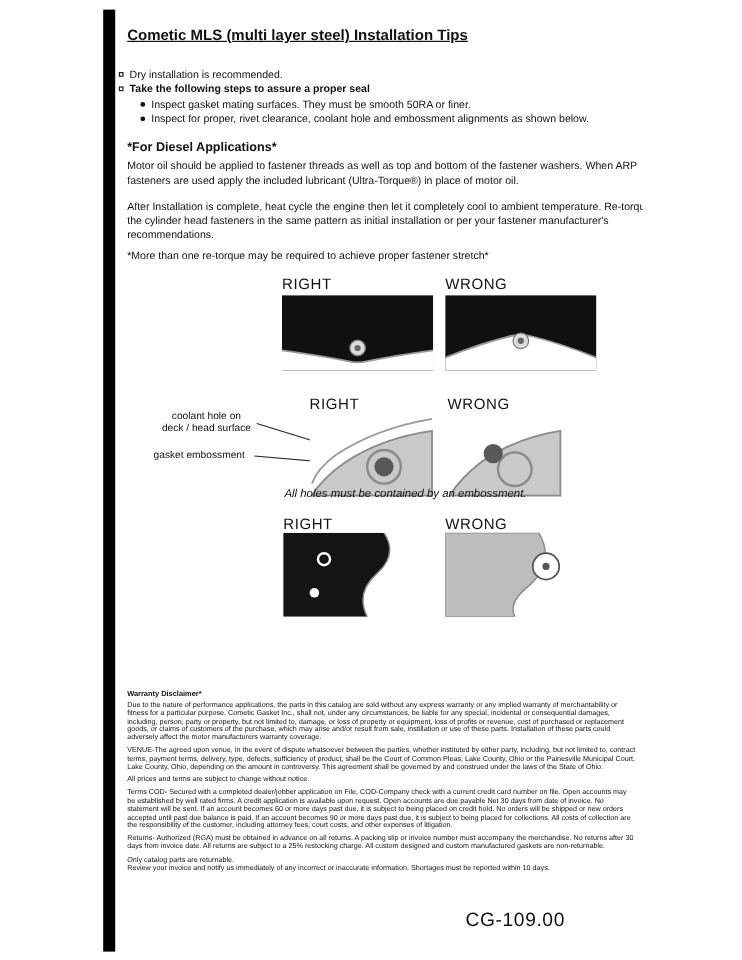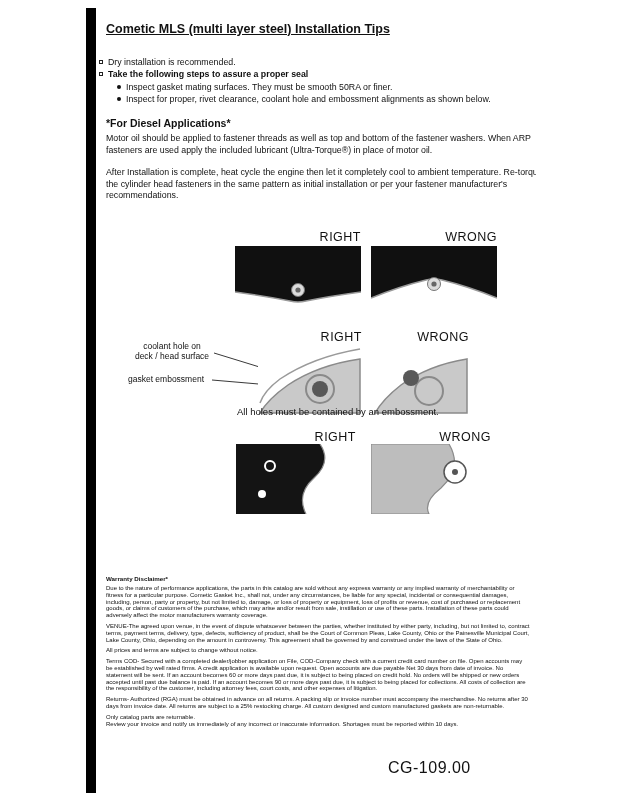--- a/index.html
+++ b/index.html
@@ -13,21 +13,21 @@
   .title { left:106px; top:22px; font-size:12.5px; font-weight:bold; text-decoration:underline; }
 
   .tip { font-size:8.8px; white-space:nowrap; }
   .marker-square { display:inline-block; width:4px; height:4px; border:1px solid #222; margin-right:5px; vertical-align:1px; }
   .marker-dot { display:inline-block; width:4px; height:4px; background:#111; border-radius:50%; margin-right:5px; vertical-align:1px; }
 
   .heading { font-size:10.5px; font-weight:bold; }
   .para { font-size:8.8px; line-height:11.5px; width:440px; }
   .note { font-size:8.8px; }
 
-  .dlabel { font-size:12.5px; letter-spacing:0.5px; text-align:right; }
+  .dlabel { font-size:12.5px; letter-spacing:0.5px; text-align:left; }
   .caption { font-size:9.5px; }
   .pre { white-space:pre-line; }
   .sidelabel { font-size:8.5px; text-align:center; }
 
   .diag svg { display:block; width:100%; height:100%; }
 
   .fineheading { font-size:6.2px; font-weight:bold; }
   .fineprint { width:424px; font-size:6px; line-height:6.8px; }
   .fineprint .fp { margin-bottom:4px; }
 
@@ -43,20 +43,21 @@
   <h1 class="abs title">Cometic MLS (multi layer steel) Installation Tips</h1>
 
   <div class="abs tip" style="left:99px; top:56.5px;"><span class="marker-square"></span><span>Dry installation is recommended.</span></div>
   <div class="abs tip" style="left:99px; top:69px;font-weight:bold;"><span class="marker-square"></span><span>Take the following steps to assure a proper seal</span></div>
   <div class="abs tip" style="left:117px; top:81.5px;"><span class="marker-dot"></span><span>Inspect gasket mating surfaces.  They must be smooth 50RA or finer.</span></div>
   <div class="abs tip" style="left:117px; top:94px;text-align:center;"><span class="marker-dot"></span><span>Inspect for proper, rivet clearance, coolant hole and embossment alignments as shown below.</span></div>
 
   <div class="abs heading" style="left:106px; top:117px;">*For Diesel Applications*</div>
   <div class="abs para" style="left:106px; top:133px;">Motor oil should be applied to fastener threads as well as top and bottom of the fastener washers. When ARP fasteners are used apply the included lubricant (Ultra-Torque®) in place of motor oil.</div>
   <div class="abs para" style="left:106px; top:167px;">After Installation is complete, heat cycle the engine then let it completely cool to ambient temperature. Re-torque the cylinder head fasteners in the same pattern as initial installation or per your fastener manufacturer's recommendations.</div>
+  <div class="abs note" style="left:106px; top:208px;">*More than one re-torque may be required to achieve proper fastener stretch*</div>
 
   <div class="abs dlabel" style="left:235px; top:230px; width:126px;">RIGHT</div>
   <div class="abs dlabel" style="left:371px; top:230px; width:126px;">WRONG</div>
 
   <div class="abs diag" style="left:235px; top:246px; width:126px; height:63px;">
     <svg viewBox="0 0 126 63">
       <rect x="0" y="0" width="126" height="63" fill="#101010"></rect>
       <path d="M0,46 Q30,50 55,55 Q63,57 71,55 Q96,50 126,46 L126,63 L0,63 Z" fill="#ffffff"></path>
       <path d="M0,46 Q30,50 55,55 Q63,57 71,55 Q96,50 126,46" fill="none" stroke="#9a9a9a" stroke-width="1.5"></path>
       <circle cx="63" cy="44" r="6.5" fill="#dcdcdc" stroke="#777" stroke-width="1"></circle>
@@ -97,21 +98,21 @@
     </svg>
   </div>
   <div class="abs diag" style="left:373px; top:345px; width:96px; height:70px;">
     <svg viewBox="0 0 96 70">
       <rect width="96" height="70" fill="#ffffff"></rect>
       <path d="M2,68 L94,68 L94,14 Q56,20 28,40 Q10,54 2,68 Z" fill="#c9c9c9" stroke="#8a8a8a" stroke-width="1.5"></path>
       <circle cx="56" cy="46" r="14" fill="none" stroke="#8a8a8a" stroke-width="2"></circle>
       <circle cx="38" cy="33" r="8" fill="#585858"></circle>
     </svg>
   </div>
-  <div class="abs caption" style="left:237px; top:406px;">All holes must be contained by an embossment.</div>
+  <div class="abs caption" style="left:237px; top:406px;font-style:italic;">All holes must be contained by an embossment.</div>
 
   <div class="abs dlabel" style="left:236px; top:430px; width:120px;">RIGHT</div>
   <div class="abs dlabel" style="left:371px; top:430px; width:120px;">WRONG</div>
 
   <div class="abs diag" style="left:236px; top:444px; width:120px; height:70px;">
     <svg viewBox="0 0 120 70">
       <rect width="120" height="70" fill="#ffffff"></rect>
       <path d="M0,0 L84,0 Q96,18 78,34 Q60,50 70,70 L0,70 Z" fill="#141414"></path>
       <path d="M84,0 Q96,18 78,34 Q60,50 70,70" fill="none" stroke="#8a8a8a" stroke-width="1.2"></path>
       <circle cx="34" cy="22" r="5" fill="none" stroke="#ffffff" stroke-width="2"></circle>

